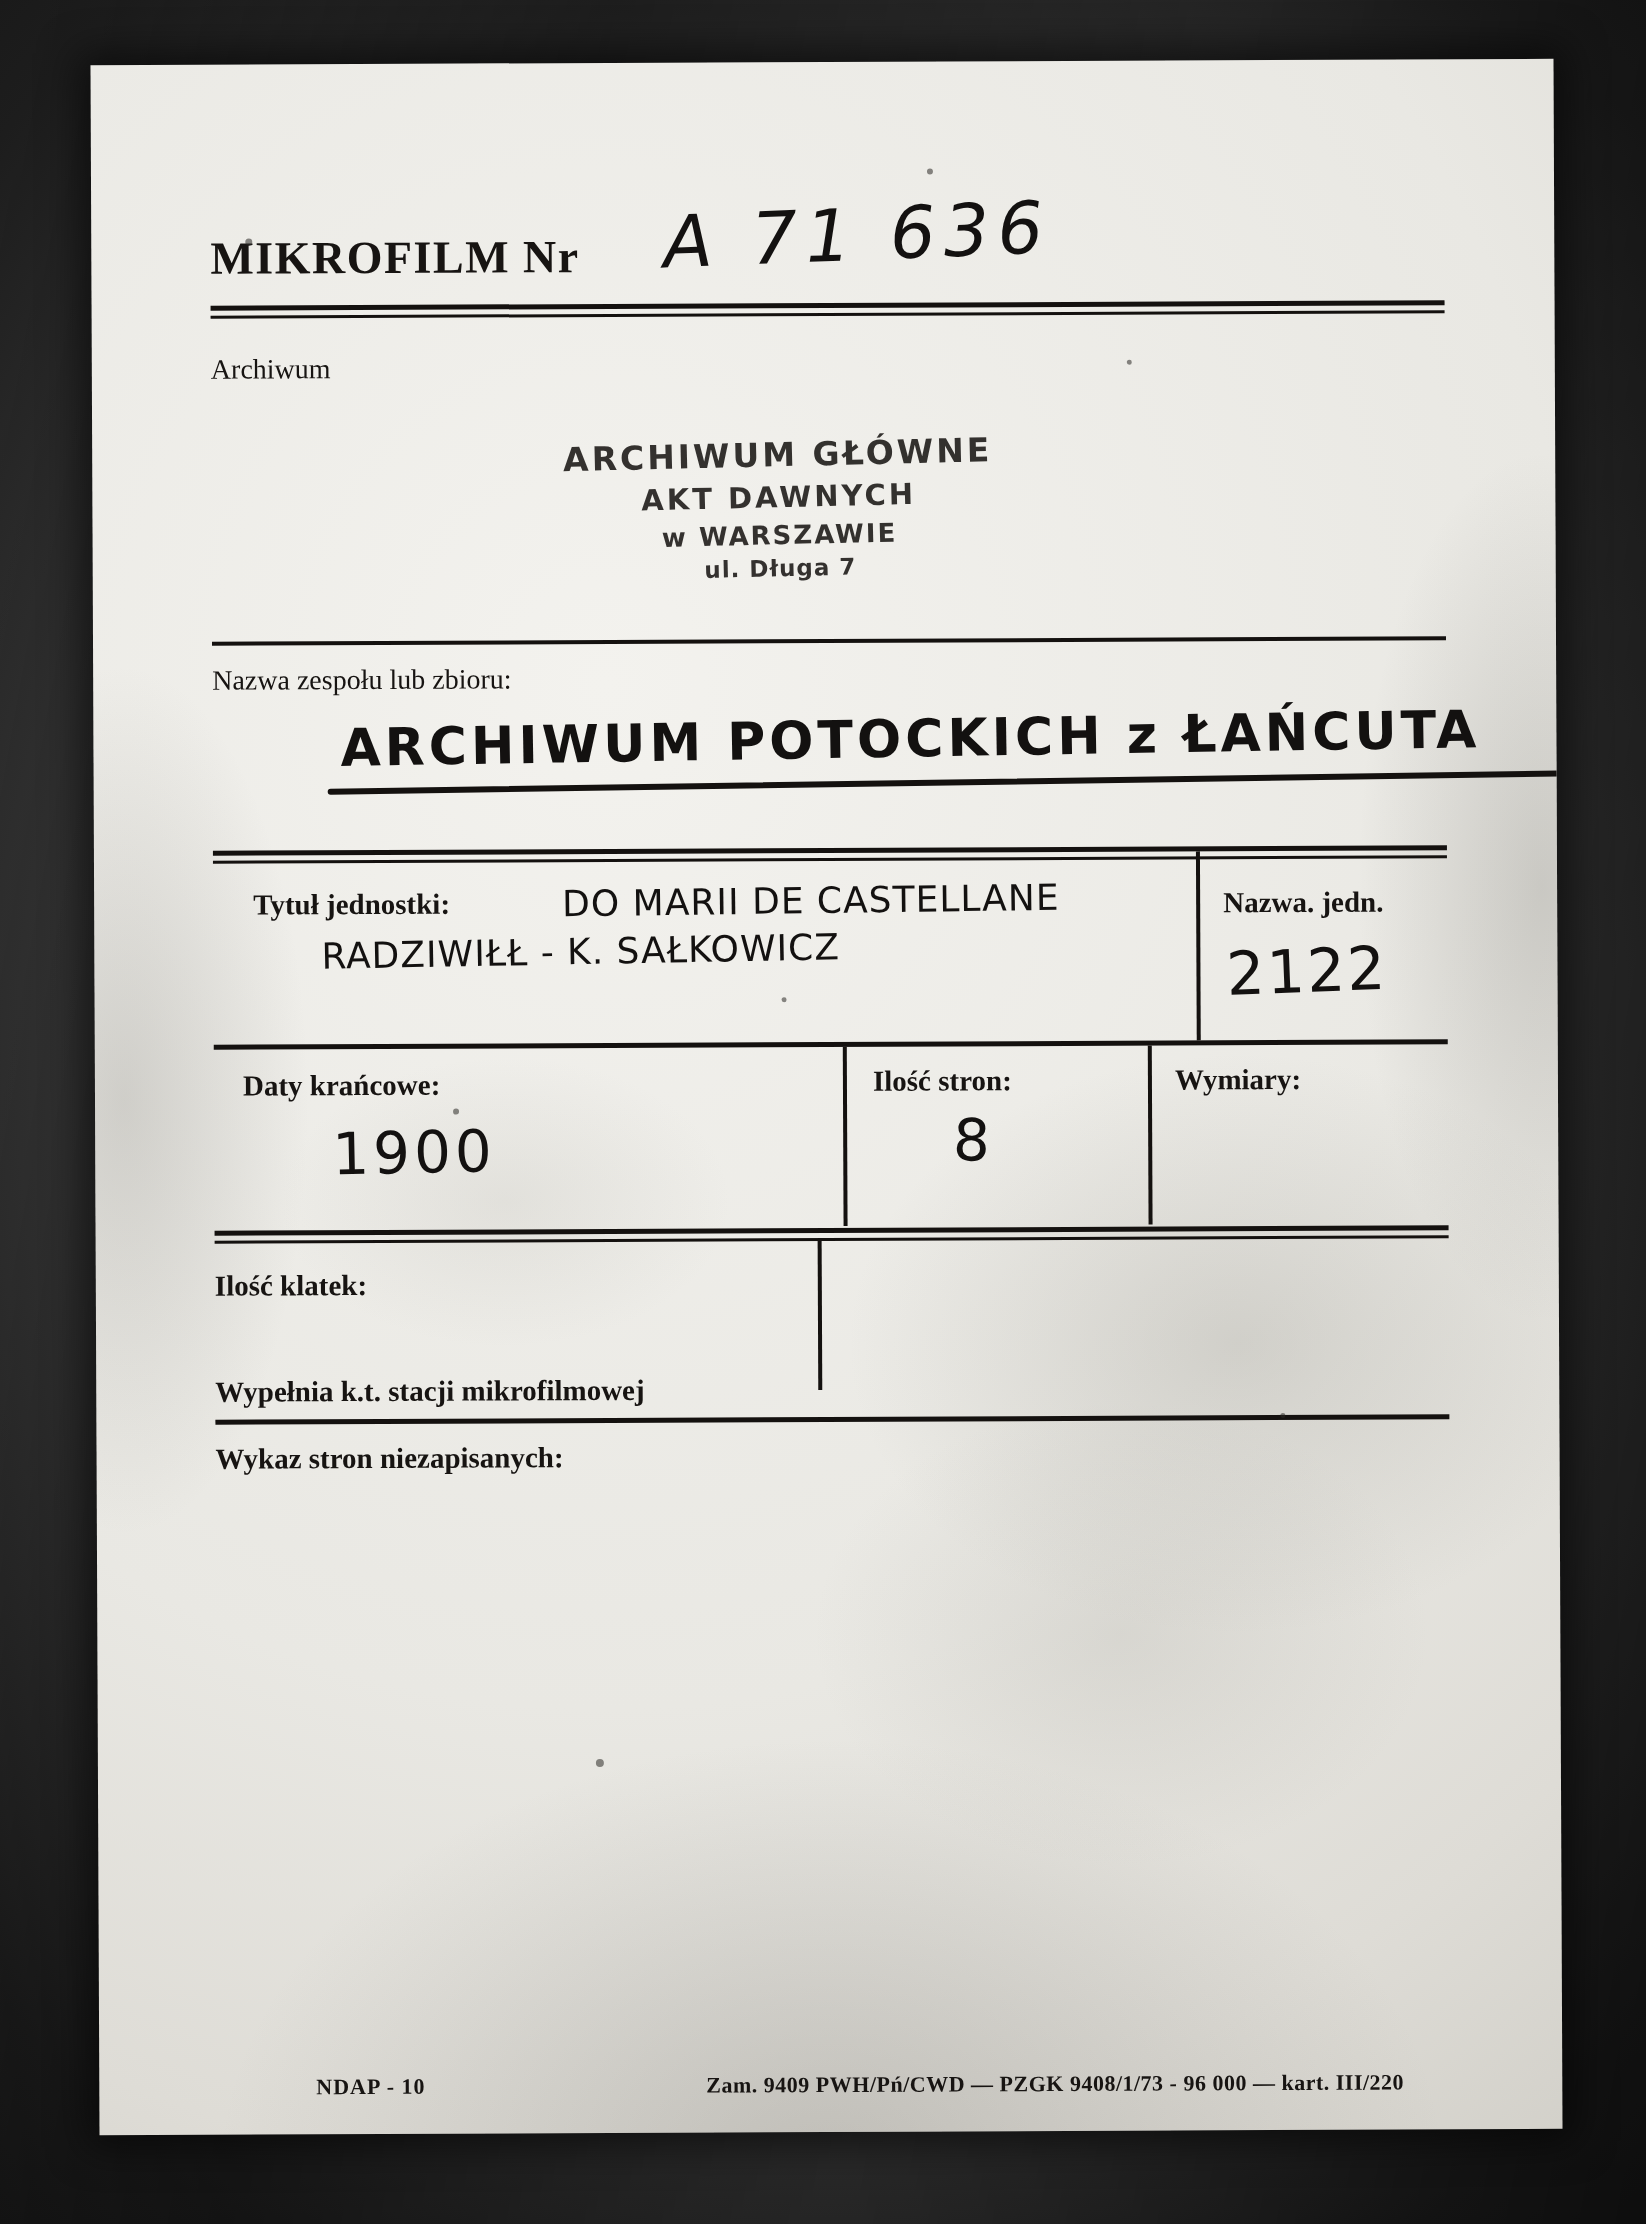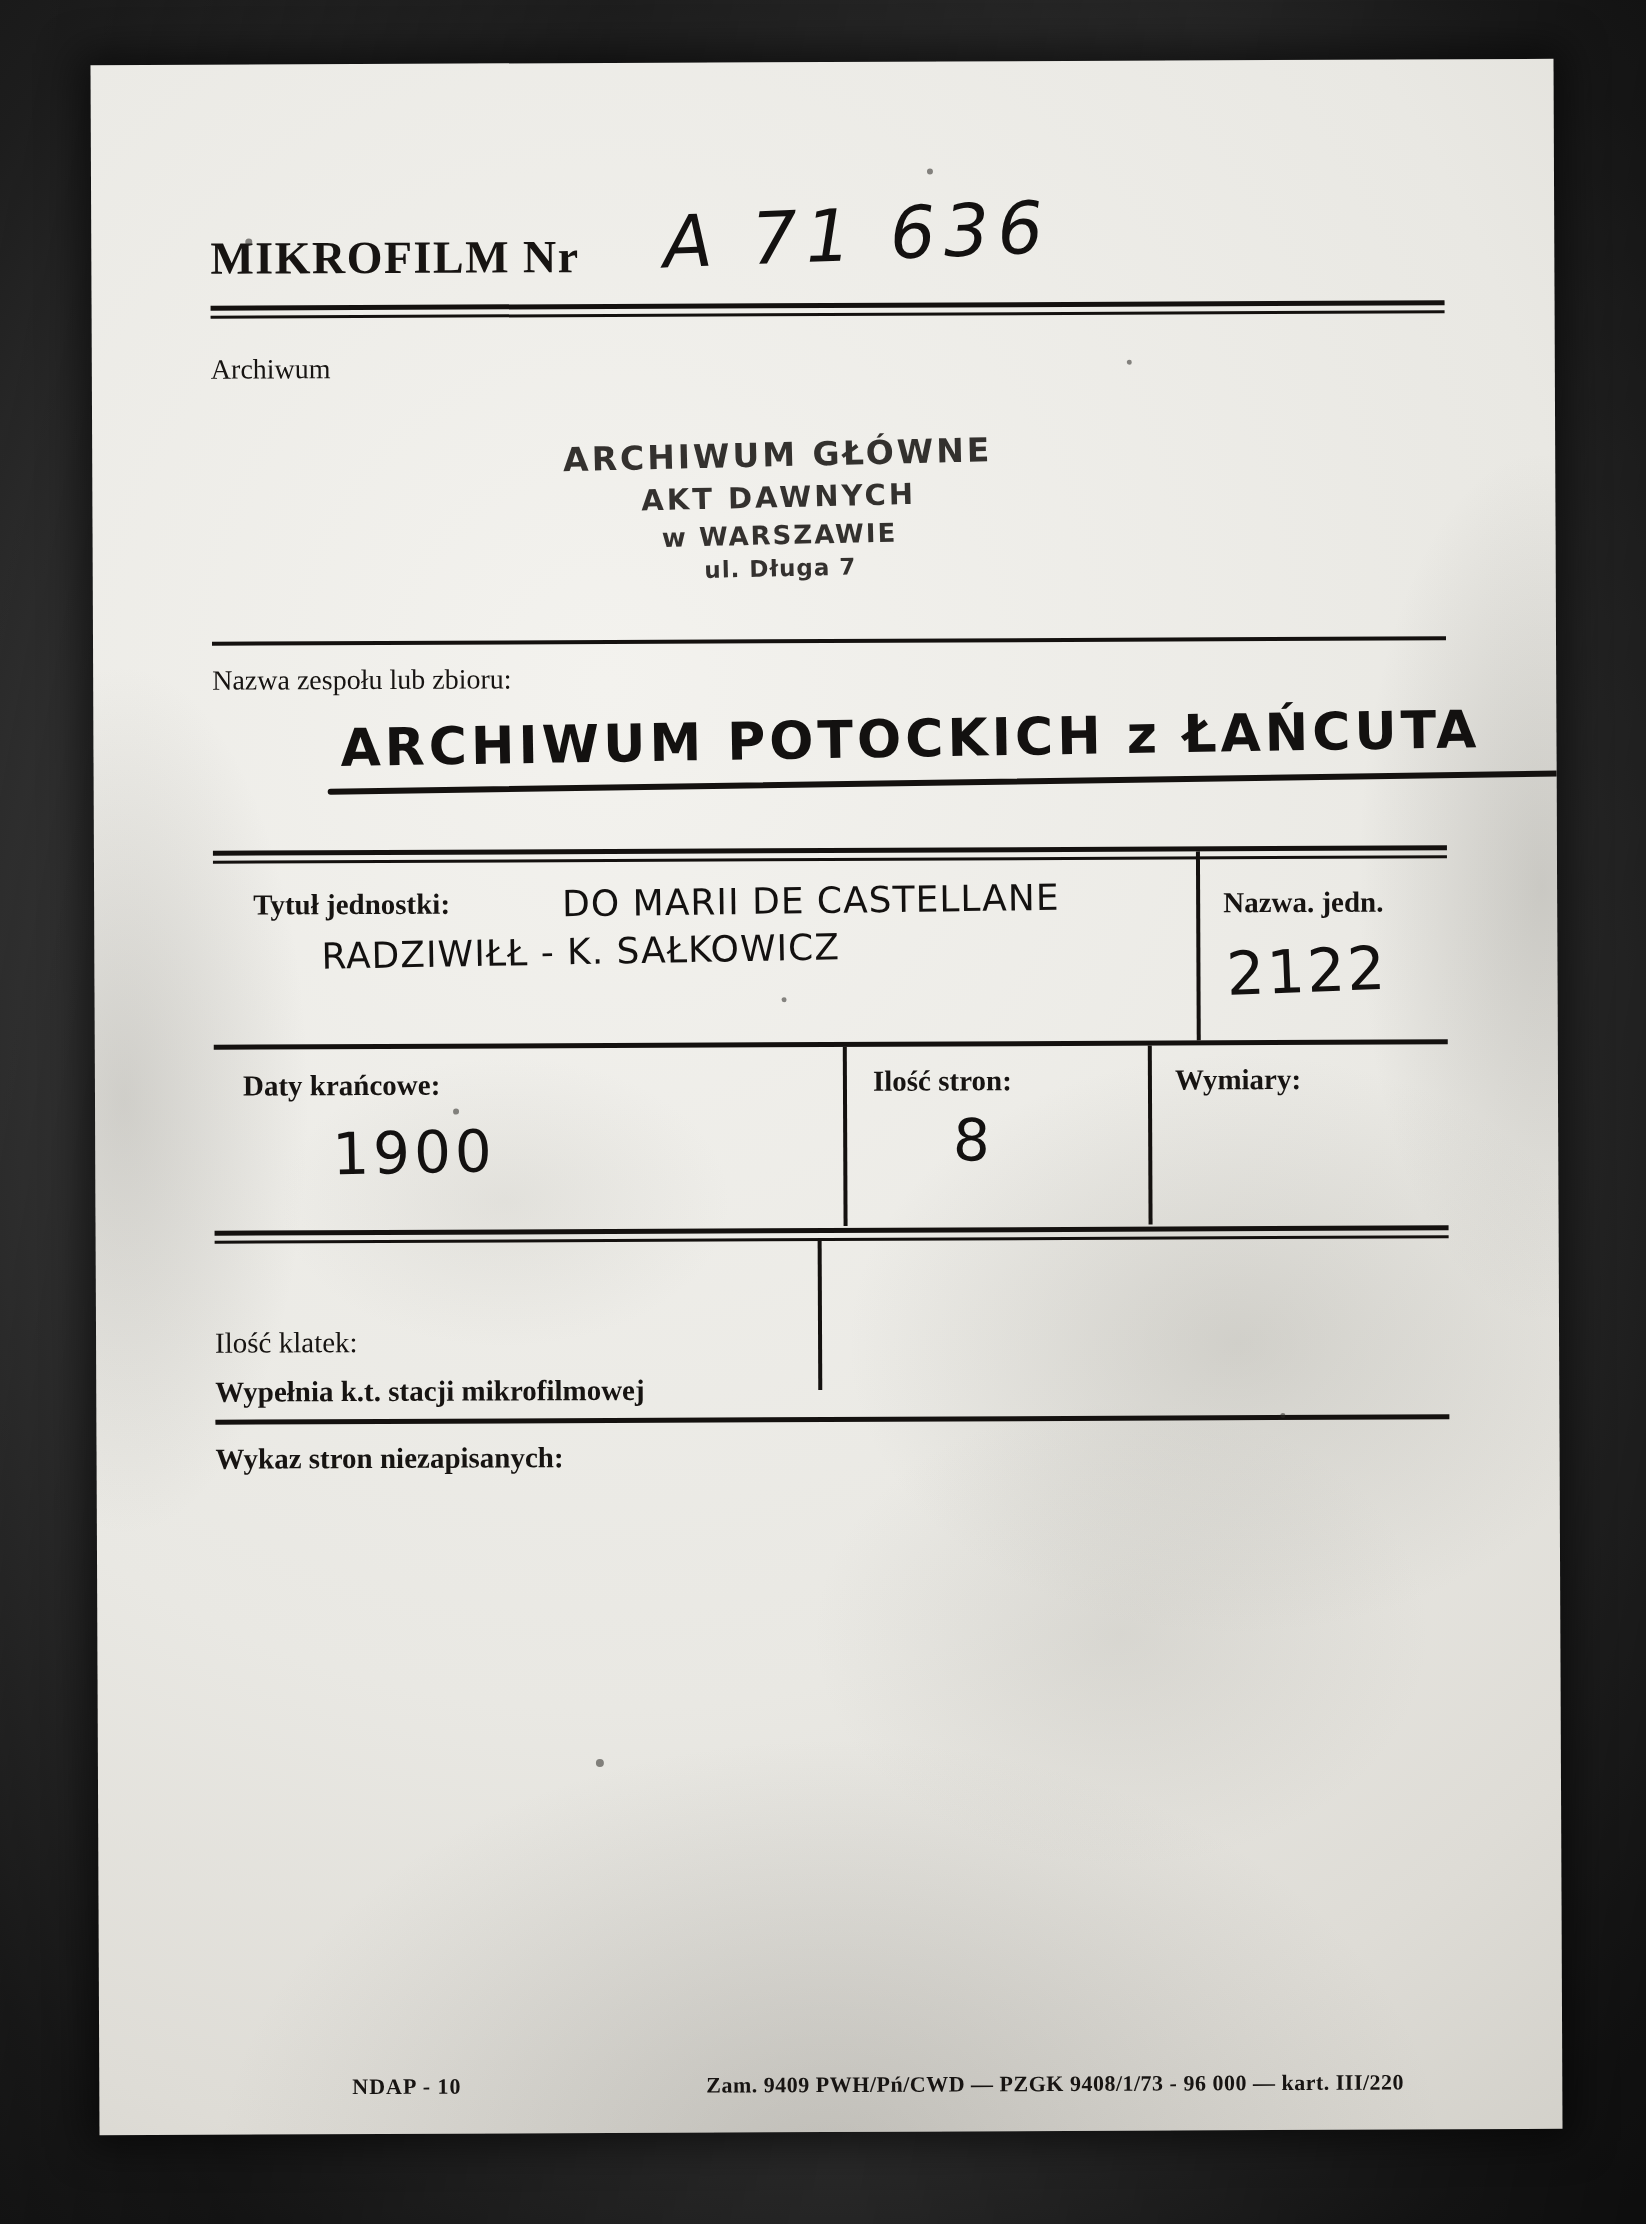--- a/index.html
+++ b/index.html
@@ -202,21 +202,20 @@
     transform: rotate(2deg);
   }
 
   
   #footer-left {
     left: 217px;
     top: 2010px;
     font-size: 22px;
     font-weight: 700;
     letter-spacing: 1px;
-    margin-left: 36px;
   }
   #footer-right {
     left: 607px;
     top: 2010px;
     font-size: 22px;
     font-weight: 700;
     letter-spacing: 0.5px;
   }
 
   .speck {
@@ -274,21 +273,21 @@
     <div class="lbl" style="left:778px; top:1003px; font-size:29px; font-weight:700;">Ilość stron:</div>
     <div class="hand" id="pages-value">8</div>
 
     <div class="rule" style="left:1053px; top:985px; width:4px; height:179px;"></div>
     <div class="lbl" style="left:1080px; top:1003px; font-size:29px; font-weight:700;">Wymiary:</div>
     <div class="hand" style="left:1080px; top:1055px; font-size:50px;"></div>
 
     <div class="rule" style="left:119px; top:1166px; width:1234px; height:5px;"></div>
     <div class="rule" style="left:119px; top:1176px; width:1234px; height:3px;"></div>
 
-    <div class="lbl" style="left:119px; top:1262px; font-size:29px; font-weight:400;">Ilość klatek:</div>
+    <div class="lbl" style="left:119px; top:1205px; font-size:29px; font-weight:700;">Ilość klatek:</div>
     <div class="hand" style="left:557px; top:1194px; font-size:48px;"></div>
 
     <div class="rule" style="left:722px; top:1179px; width:4px; height:149px;"></div>
     <div class="lbl" style="left:119px; top:1311px; font-size:29px; font-weight:700;">Wypełnia k.t. stacji mikrofilmowej</div>
     <div class="hand" style="left:756px; top:1308px; font-size:42px;"></div>
 
     <div class="rule" style="left:119px; top:1355px; width:1234px; height:5px;"></div>
 
     <div class="lbl" style="left:119px; top:1378px; font-size:29px; font-weight:700;">Wykaz stron niezapisanych:</div>
     <div class="hand" style="left:119px; top:1433px; font-size:40px;"></div>

